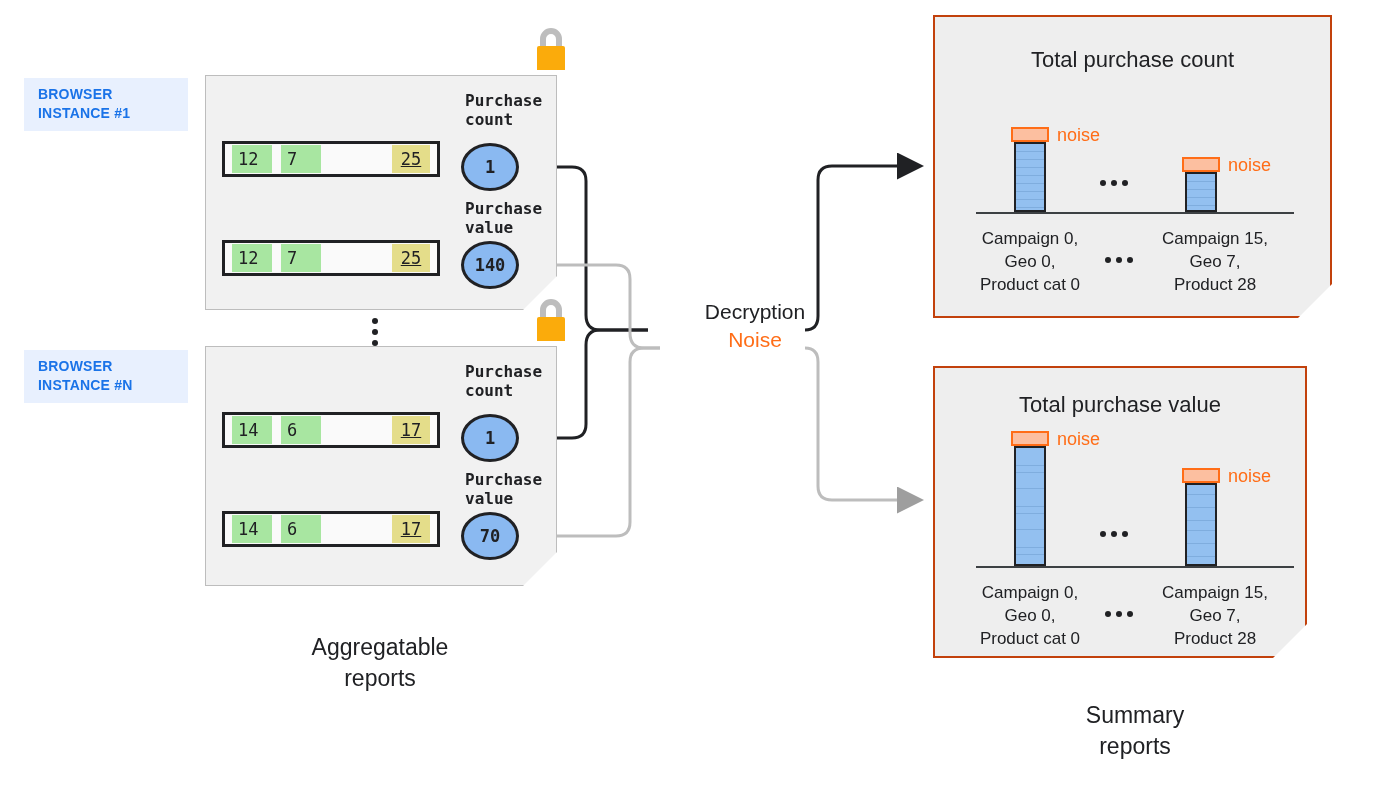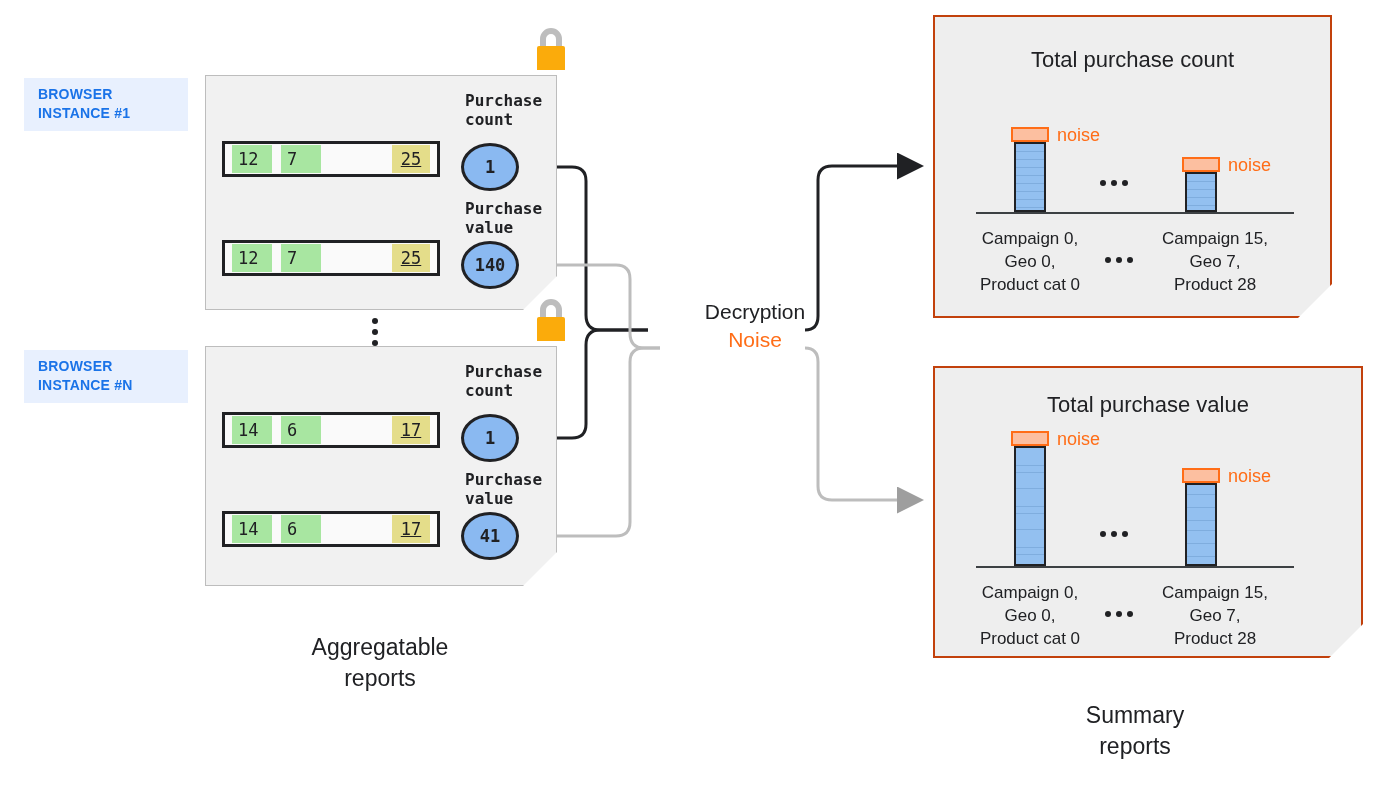--- a/index.html
+++ b/index.html
@@ -151,21 +151,21 @@
   <div class="bubble" style="left:461px;top:414px;width:58px;height:48px;">1</div>
 
   <div class="prow" style="left:222px;top:511px;width:218px;height:36px;">
     <span class="cell green" style="margin-left:7px;width:40px;">14</span>
     <span class="cell green" style="margin-left:9px;width:40px;">6</span>
     <span class="spacerflex"></span>
     <span class="cell yellow" style="margin-right:7px;width:38px;text-align:center;">17</span>
   </div>
   <div class="mlabel" style="left:459px;top:470px;">Purchase
 value</div>
-  <div class="bubble" style="left:461px;top:512px;width:58px;height:48px;">41</div>
+  <div class="bubble" style="left:461px;top:512px;width:58px;height:48px;">70</div>
 
   <div class="caption" style="left:230px;top:632px;width:300px;white-space:pre;text-align:center;">Aggregatable
 reports</div>
 
   <div class="pipe" style="left:650px;top:298px;width:210px;">
     <div>Decryption</div>
     <div class="noise">Noise</div>
   </div>
 
   <div class="panel" style="left:933px;top:15px;width:399px;height:303px;">
@@ -199,21 +199,21 @@
         <i></i>
         <i></i>
     </div>
     <div class="catlbl" style="left:195px;top:210px;width:170px;">
       <div>Campaign 15,</div>
       <div>Geo 7,</div>
       <div>Product 28</div>
     </div>
   </div>
 
-  <div class="panel" style="left:933px;top:366px;width:430px;height:292px;">
+  <div class="panel" style="left:933px;top:366px;width:374px;height:292px;">
     <div class="ptitle" style="top:24px;">Total purchase value</div>
 
     <div class="axis" style="left:41px;top:198px;width:318px;"></div>
 
     <div class="noisecap" style="left:76px;top:63px;width:38px;height:15px;"></div>
     <div class="bar" style="left:79px;top:78px;width:32px;height:120px;
          background-image:repeating-linear-gradient(to bottom,#93c0f0 0 17px,#7fadde 17px 18px,#93c0f0 18px 24px,#7fadde 24px 25px,#93c0f0 25px 40px,#7fadde 40px 41px);"></div>
     <div class="noiselbl" style="left:122px;top:61px;">noise</div>
 
     <div class="noisecap" style="left:247px;top:100px;width:38px;height:15px;"></div>

